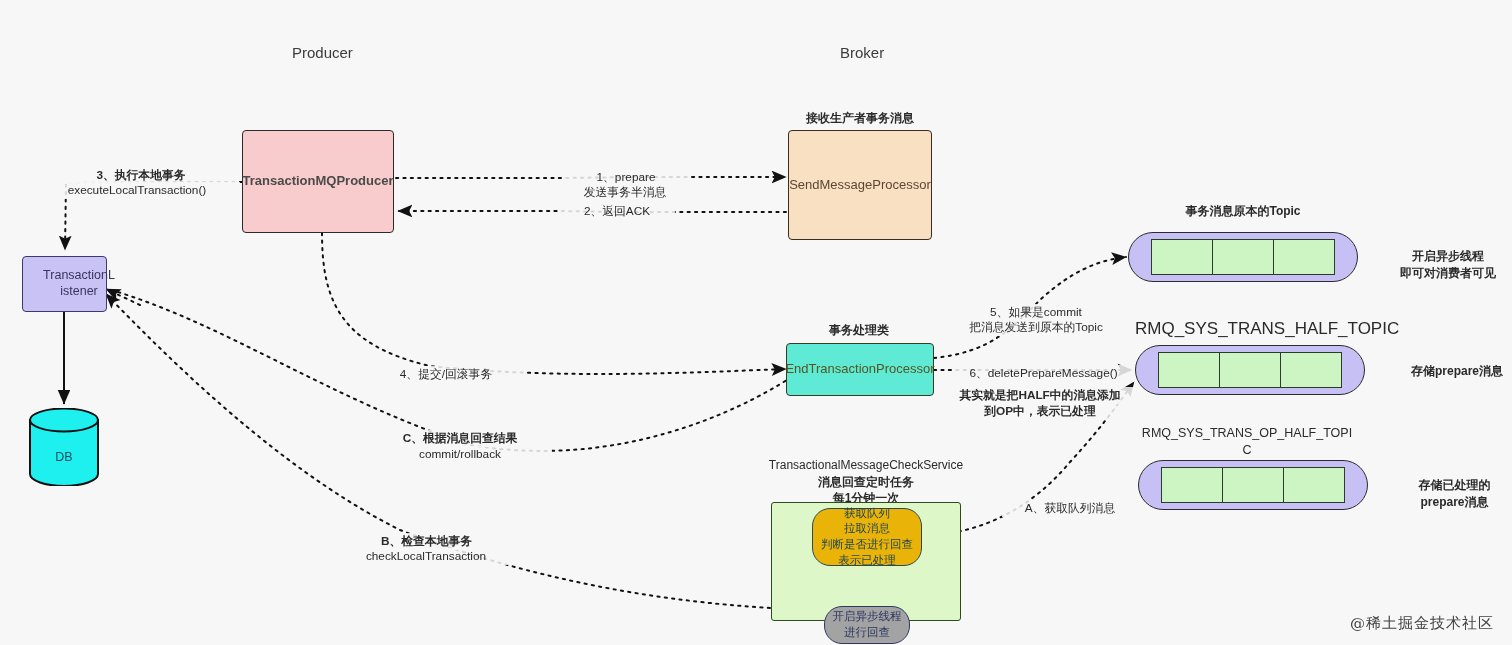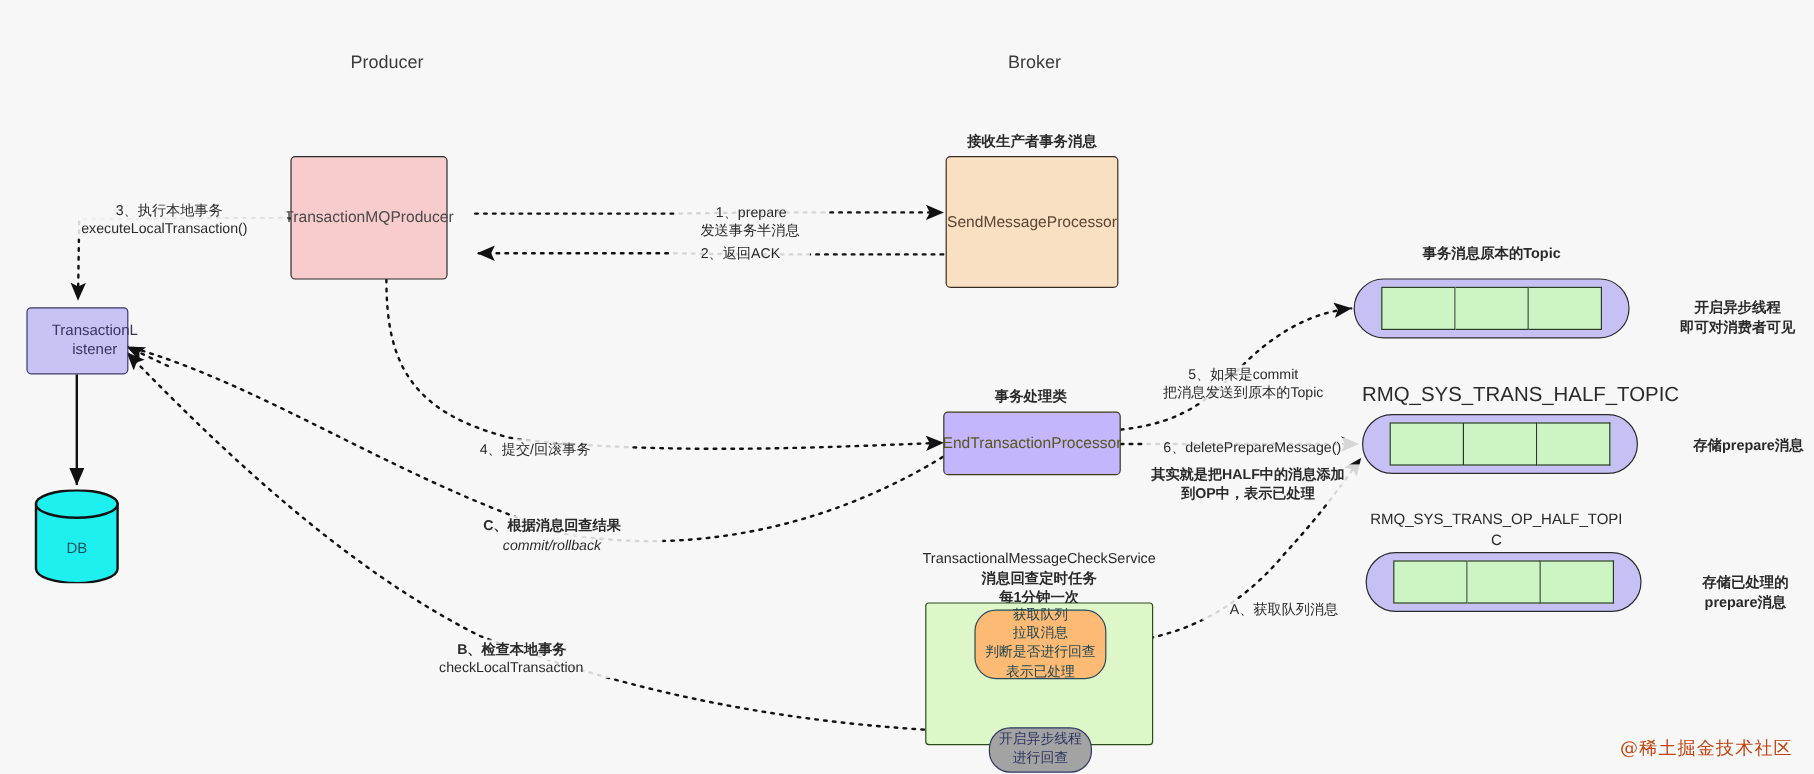--- a/index.html
+++ b/index.html
@@ -36,21 +36,21 @@
     white-space: nowrap;
   }
   
   .box {
     border: 1.4px solid #333;
     border-radius: 4px;
     font-size: 13px;
   }
   .box-pink   { background: #f8cccc; border-color: #2b2b2b; color: #4a4a4a; }
   .box-orange { background: #fae0c3; border-color: #3a2d22; color: #5b4632; }
-  .box-yellow { background: #c4b5fd; border-color: #3a3a1e; color: #56561f; }
+  .box-yellow { background: #5eead4; border-color: #3a3a1e; color: #56561f; }
   .box-purple { background: #c9c3f5; border-color: #3c3a66; color: #37355e; font-size: 12.5px; }
   .box-green-outer { background: #ddf7c8; border-color: #2f4a1c; border-radius: 3px; }
 
   .pill {
     position: absolute;
     box-sizing: border-box;
     background: #c6c0f5;
     border: 1.4px solid #2b2b2b;
     border-radius: 26px;
     display: flex;
@@ -65,21 +65,21 @@
   .pill-cell {
     flex: 1;
     background: #cdf5c4;
     border: 1.2px solid #2c3a2a;
   }
   .pill-cell + .pill-cell { border-left: none; }
 
   .rounded-blue {
     position: absolute;
     box-sizing: border-box;
-    background: #fdba74;
+    background: #eab308;
     border: 1.3px solid #2b4a57;
     border-radius: 18px;
     display: flex;
     align-items: center;
     justify-content: center;
     text-align: center;
     font-size: 11.5px;
     color: #1f4652;
     line-height: 1.35;
   }
@@ -132,21 +132,21 @@
     white-space: nowrap;
     font-weight: 700;
   }
   .cap.reg { font-weight: 400; }
 
   .watermark {
     position: absolute;
     right: 18px;
     bottom: 12px;
     font-size: 15px;
-    color: #c2410c;
+    color: #404040;
     letter-spacing: 1px;
     font-family: "DejaVu Serif", serif;
   }
 </style>
 </head>
 <body>
 
 <svg id="canvas" viewBox="0 0 1512 645" xmlns="http://www.w3.org/2000/svg">
   <defs>
     <marker id="arrow" markerWidth="9" markerHeight="9" refX="7.2" refY="3.2" orient="auto" markerUnits="strokeWidth">
@@ -175,21 +175,21 @@
   <path d="M934,358 C990,352 1010,330 1040,300 C1070,272 1098,260 1126,257" fill="none" stroke="#111" stroke-width="2" stroke-dasharray="2.2 5.2" stroke-linecap="round" marker-end="url(#arrow)"></path>
 
   <path d="M934,370 L990,370 L1060,370 L1132,370" fill="none" stroke="#111" stroke-width="2" stroke-dasharray="2.2 5.2" stroke-linecap="round" marker-end="url(#arrow)"></path>
 
   <path d="M922,536 C980,534 1030,510 1070,462 C1105,424 1122,398 1134,382" fill="none" stroke="#111" stroke-width="2" stroke-dasharray="2.2 5.2" stroke-linecap="round" marker-end="url(#arrow)"></path>
 </svg>
 
 <div class="lane-title" style="left:292px; top:44px;">Producer</div>
 <div class="lane-title" style="left:840px; top:44px;">Broker</div>
 
-<div class="node box box-pink" style="left:242px; top:130px; width:131px; height:103px;">
+<div class="node box box-pink" style="left:242px; top:130px; width:152px; height:103px;font-weight:bold;">
   <span>TransactionMQProducer</span>
 </div>
 
 <div class="node box box-purple" style="left:22px; top:256px; width:85px; height:56px;padding-left:29px;">
   <span>
     <span>TransactionL</span><br>
     <span>istener</span>
   </span>
 </div>
 
@@ -263,33 +263,33 @@
     <div class="pill-cell"></div>
   </div>
 </div>
 <div class="cap" style="left:1392px; top:477px; width:125px;">存储已处理的</div>
 <div class="cap" style="left:1392px; top:494px; width:125px;">prepare消息</div>
 
 <div class="edge-label" style="left:563px; top:169px; width:120px;">1、prepare</div>
 <div class="edge-label" style="left:552px; top:184px; width:140px;">发送事务半消息</div>
 <div class="edge-label" style="left:559px; top:203px; width:110px;">2、返回ACK</div>
 
-<div class="edge-label" style="left:43px; top:167px; width:190px;">3、执行本地事务</div>
+<div class="edge-label" style="left:43px; top:167px; width:190px;font-weight:bold;">3、执行本地事务</div>
 <div class="edge-label" style="left:34px; top:182px; width:200px;">executeLocalTransaction()</div>
 
 <div class="edge-label" style="left:368px; top:366px; width:150px;">4、提交/回滚事务</div>
 
 <div class="edge-label" style="left:968px; top:304px; width:130px;">5、如果是commit</div>
 <div class="edge-label" style="left:938px; top:319px; width:190px;">把消息发送到原本的Topic</div>
 
 <div class="edge-label" style="left:953px; top:365px; width:175px;">6、deletePrepareMessage()</div>
 <div class="edge-label" style="left:942px; top:387px; width:190px; font-weight:700;">其实就是把HALF中的消息添加</div>
 <div class="edge-label" style="left:942px; top:403px; width:190px; font-weight:700;">到OP中，表示已处理</div>
 
 <div class="edge-label" style="left:1002px; top:500px; width:130px;">A、获取队列消息</div>
 
 <div class="edge-label" style="left:336px; top:533px; width:175px; font-weight:700;">B、检查本地事务</div>
 <div class="edge-label" style="left:332px; top:548px; width:182px; font-weight:400;">checkLocalTransaction</div>
 
 <div class="edge-label" style="left:368px; top:430px; width:178px; font-weight:700;">C、根据消息回查结果</div>
-<div class="edge-label" style="left:368px; top:446px; width:178px; font-weight:400;font-style:italic;">commit/rollback</div>
+<div class="edge-label" style="left:368px; top:446px; width:178px; font-weight:400;">commit/rollback</div>
 
 <div class="watermark">@稀土掘金技术社区</div>
 
 </body></html>

